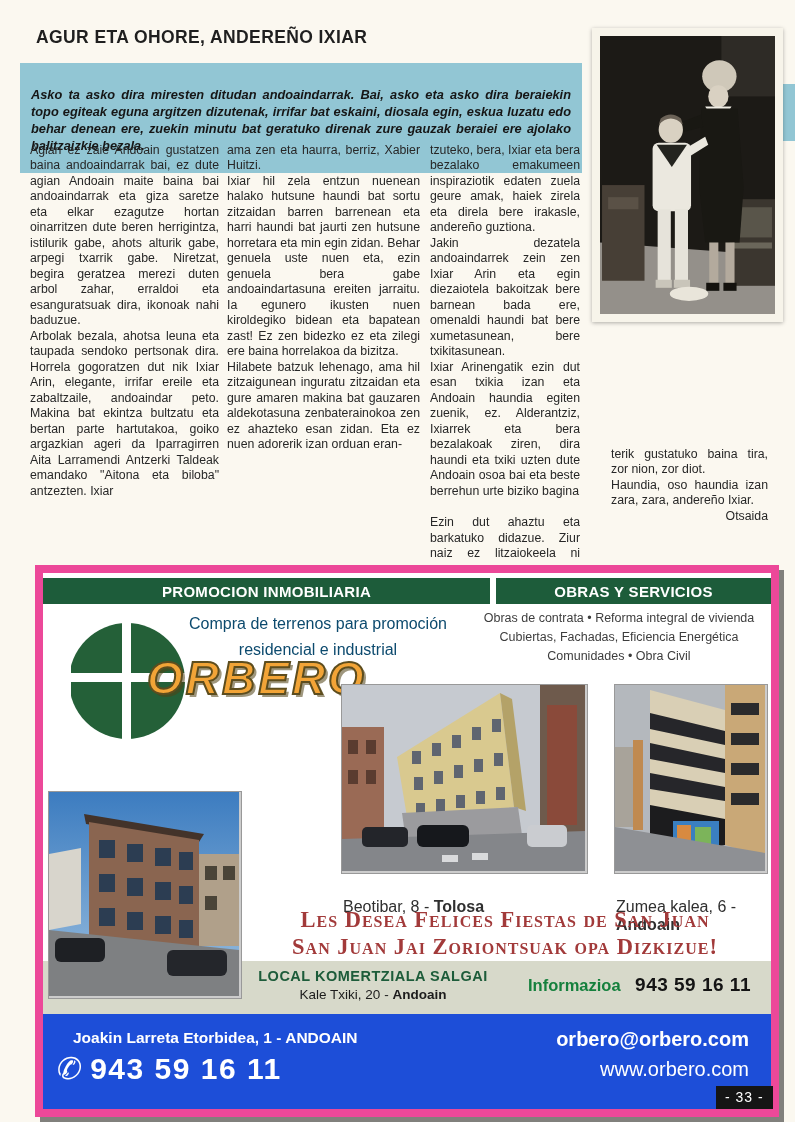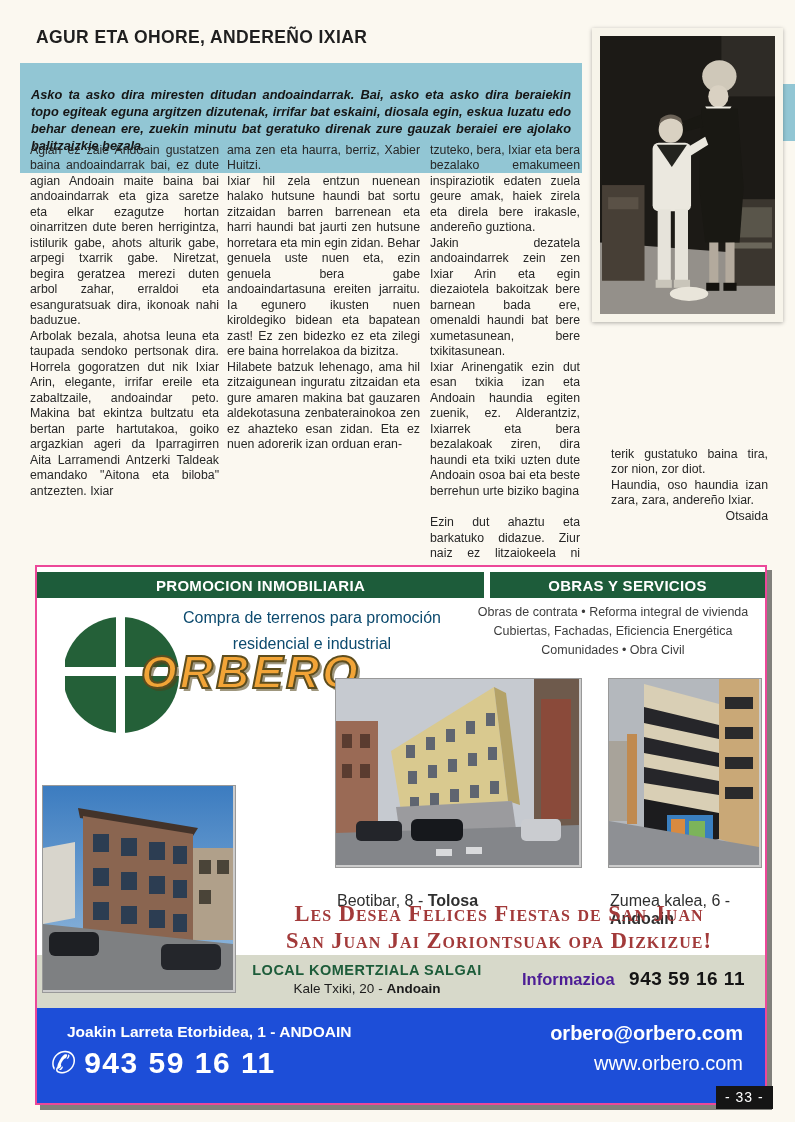--- a/index.html
+++ b/index.html
@@ -37,21 +37,21 @@
   .col-2 { left:227px; width:193px; }
   .col-3 { left:430px; width:150px; }
   .col-3 p.gap { margin-top:16px; }
   .col-4 { position:absolute; left:611px; top:447px; width:157px;
     font-size:12.3px; line-height:1.26; text-align:justify; color:#272727; }
   .col-4 p { margin:0; }
   .signature { text-align:right; margin-top:16px; }
   
   .ad {
     position:absolute; left:35px; top:565px; width:728px; height:536px;
-    background:#ffffff; border:2px solid #ec4899;
+    background:#ffffff; border:8px solid #ec4899;
     box-shadow:5px 5px 0 rgba(30,30,30,.55);
   }
   .ad-bar {
     position:absolute; top:5px; height:26px; background:#1d5c3a; color:#fff;
     font-weight:bold; font-size:15px; display:flex; align-items:center;
     justify-content:center; letter-spacing:0.3px;
   }
   .ad-bar-left  { left:0; width:447px; }
   .ad-bar-right { left:453px; width:275px; }
   .promo-left {
@@ -84,21 +84,21 @@
     font-family:"Liberation Serif", serif; font-variant:small-caps;
     font-weight:bold; color:#a23a3a; font-size:22.5px; line-height:1.18;
     letter-spacing:1px;
   }
   .gray-band { position:absolute; left:0; top:388px; width:728px; height:53px; background:#d7d9ca; }
   .local-block { position:absolute; left:175px; top:7px; width:310px; text-align:center; }
   .local-title { color:#1d5c3a; font-weight:bold; font-size:14.5px; letter-spacing:0.5px; }
   .local-addr  { font-size:13.5px; color:#1c1c1c; margin-top:3px; }
   .local-addr b { font-weight:bold; }
   .info-block { position:absolute; left:485px; top:13px; width:240px; white-space:nowrap; }
-  .info-label { color:#4c1d95; font-weight:bold; font-size:16.5px; margin-right:10px; }
+  .info-label { color:#15803d; font-weight:bold; font-size:16.5px; margin-right:10px; }
   .info-phone { color:#141414; font-weight:bold; font-size:19px; letter-spacing:0.5px; }
   .ad-footer { position:absolute; left:0; top:441px; width:728px; height:95px; background:#1d4ed8; color:#fff; }
   .footer-address { position:absolute; left:30px; top:15px; font-size:15.5px; font-weight:bold; }
   .footer-phone-row { position:absolute; left:14px; top:38px; display:flex; align-items:center; gap:8px; }
   .phone-icon { font-size:30px; line-height:1; transform:skewX(-8deg); }
   .footer-phone { font-size:30px; font-weight:bold; letter-spacing:1.5px; }
   .footer-email { position:absolute; right:22px; top:14px; font-size:20px; font-weight:bold; }
   .footer-web   { position:absolute; right:22px; top:44px; font-size:20px; font-weight:normal; }
   .page-num {
     position:absolute; left:716px; top:1086px; background:#151515; color:#fff;

